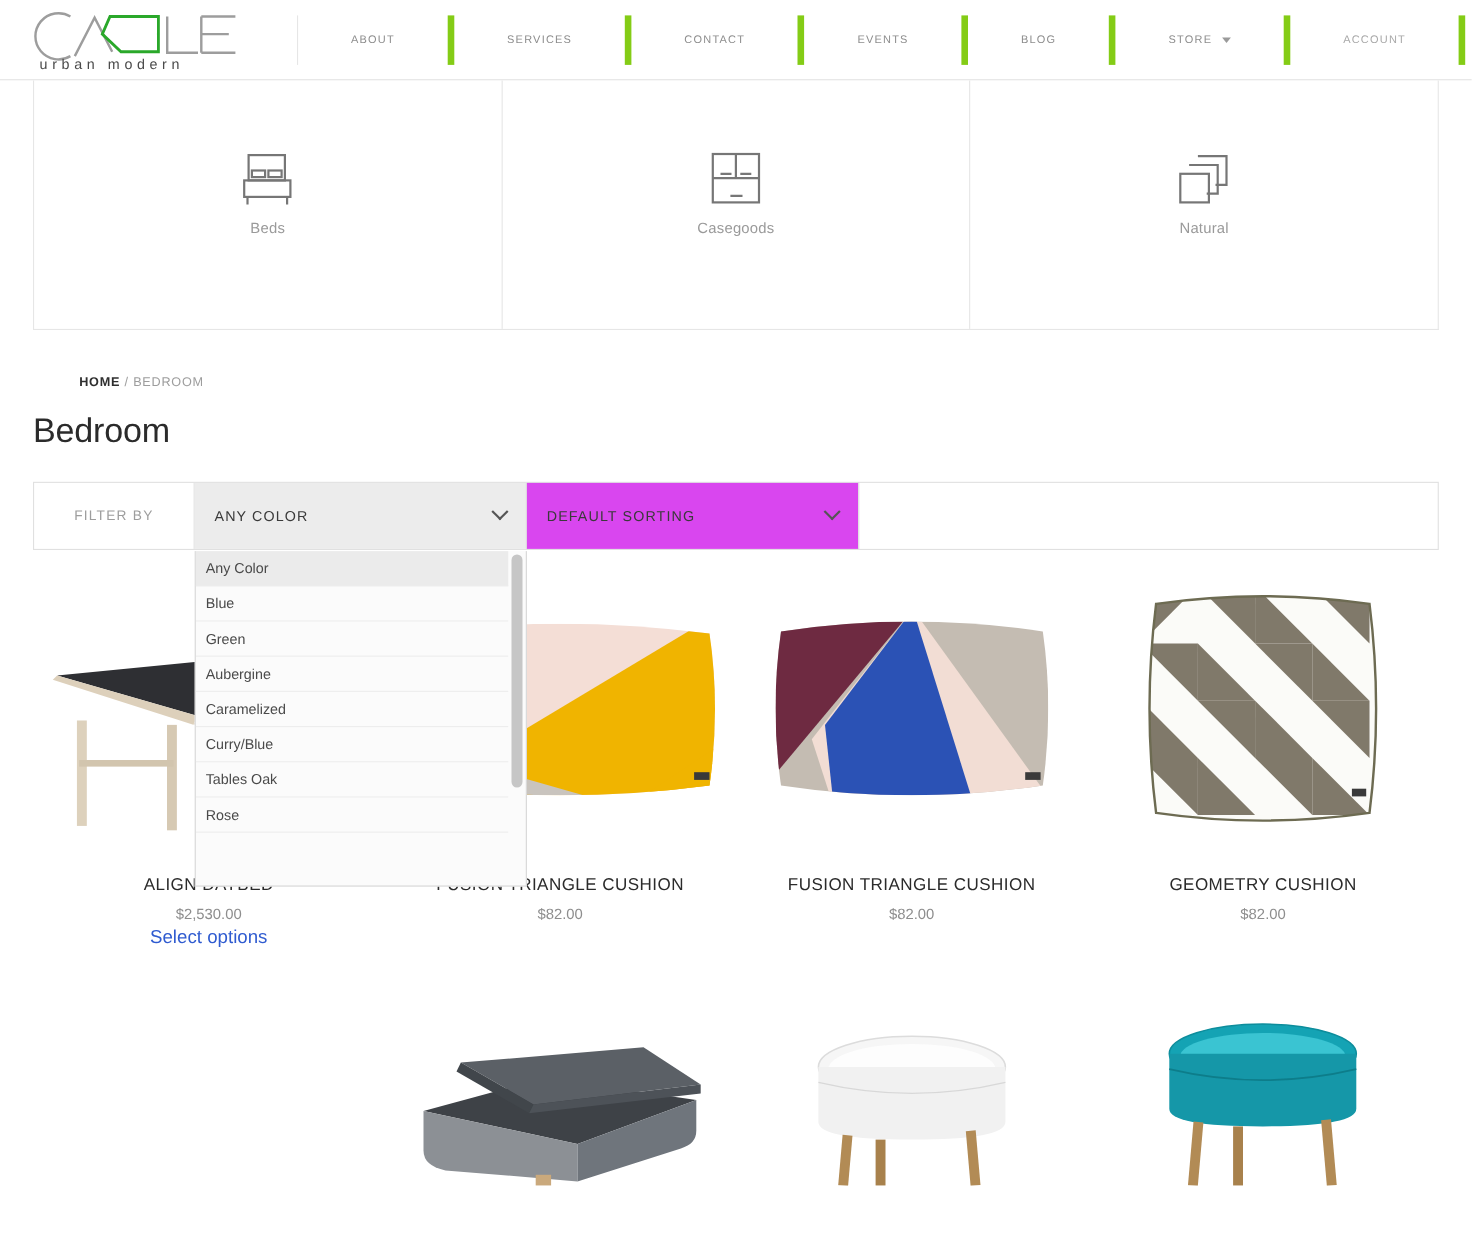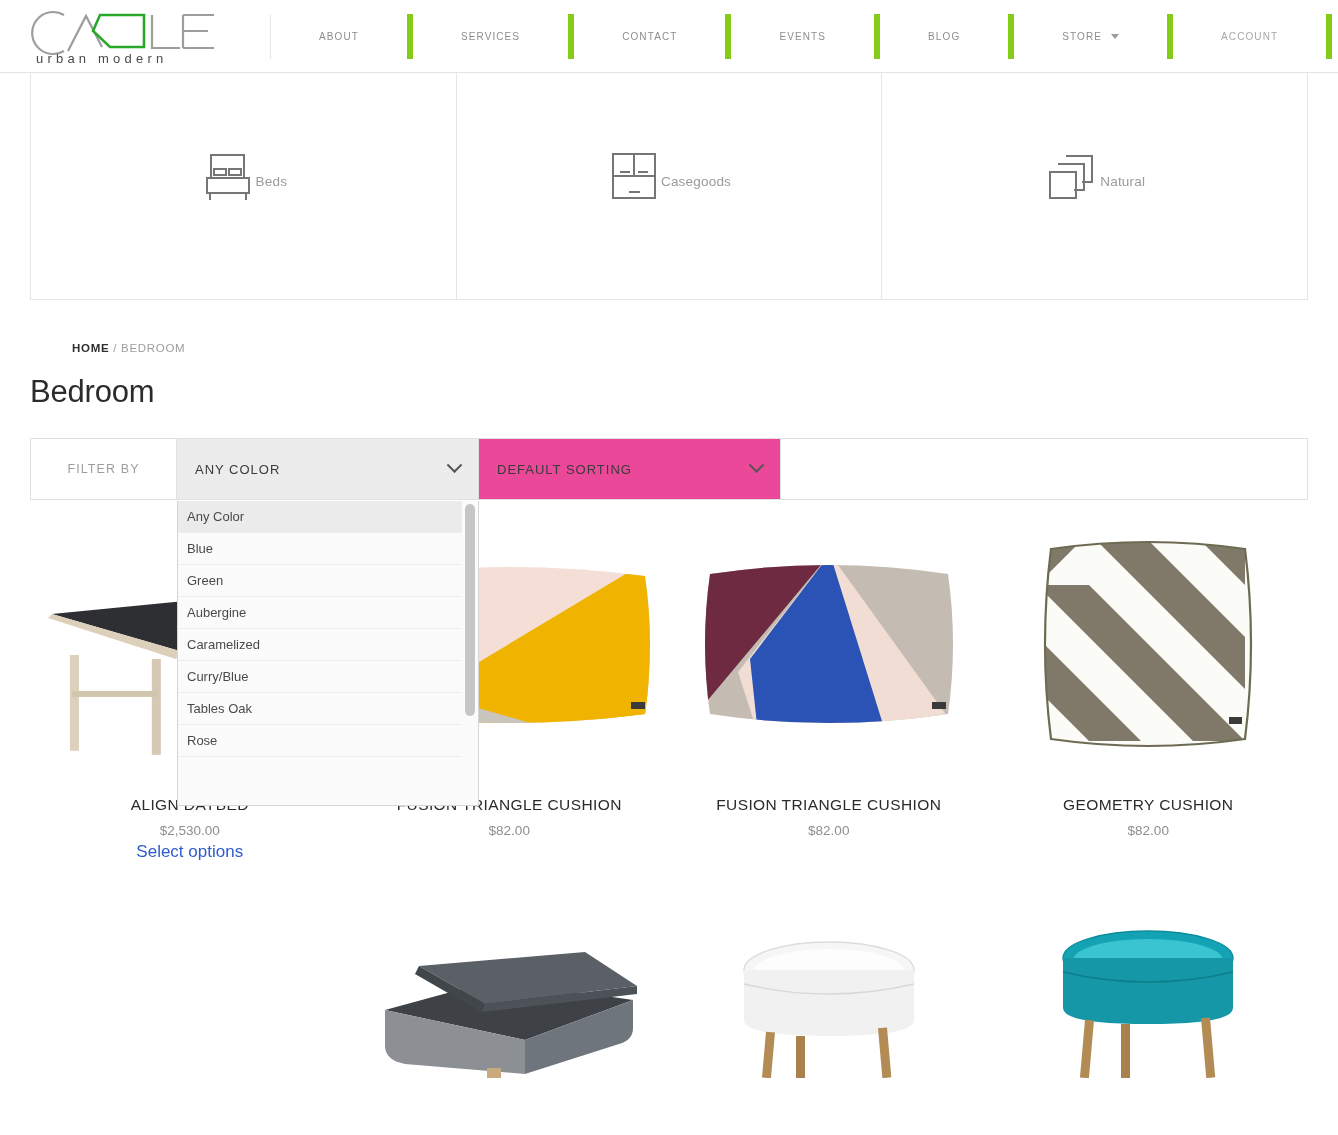--- a/index.html
+++ b/index.html
@@ -62,21 +62,21 @@
     margin: 0 30px;
     border: 1px solid #e6e6e6;
     border-top: none;
     display: flex;
     height: 227px;
   }
   .catcell {
     flex: 1;
     border-right: 1px solid #e6e6e6;
     display: flex;
-    flex-direction: row;
+    flex-direction: column;
     align-items: center;
     justify-content: center;
     cursor: pointer;
     padding-bottom: 22px;
   }
   .catcell:last-child { border-right: none; }
   .caticon { height: 52px; display: flex; align-items: flex-end; justify-content: center; }
   .catlabel { margin-top: 13px; font-size: 13.5px; color: #9a9a9a; letter-spacing: .2px; }
 
   
@@ -115,21 +115,21 @@
     width: 302px;
     display: flex;
     align-items: center;
     justify-content: space-between;
     padding: 0 18px 0 18px;
     font-size: 13px;
     letter-spacing: 1px;
     color: #3a3a3a;
     border-right: 1px solid #e0e0e0;
     cursor: pointer;
-    background: #ec4899;
+    background: #d946ef;
   }
   .selectbox.open { background: #ececec; }
   .chev {
     width: 11px; height: 11px;
     border-right: 2px solid #555;
     border-bottom: 2px solid #555;
     transform: rotate(45deg) translate(-3px,-3px);
   }
   .filterfill { flex: 1; }
 

